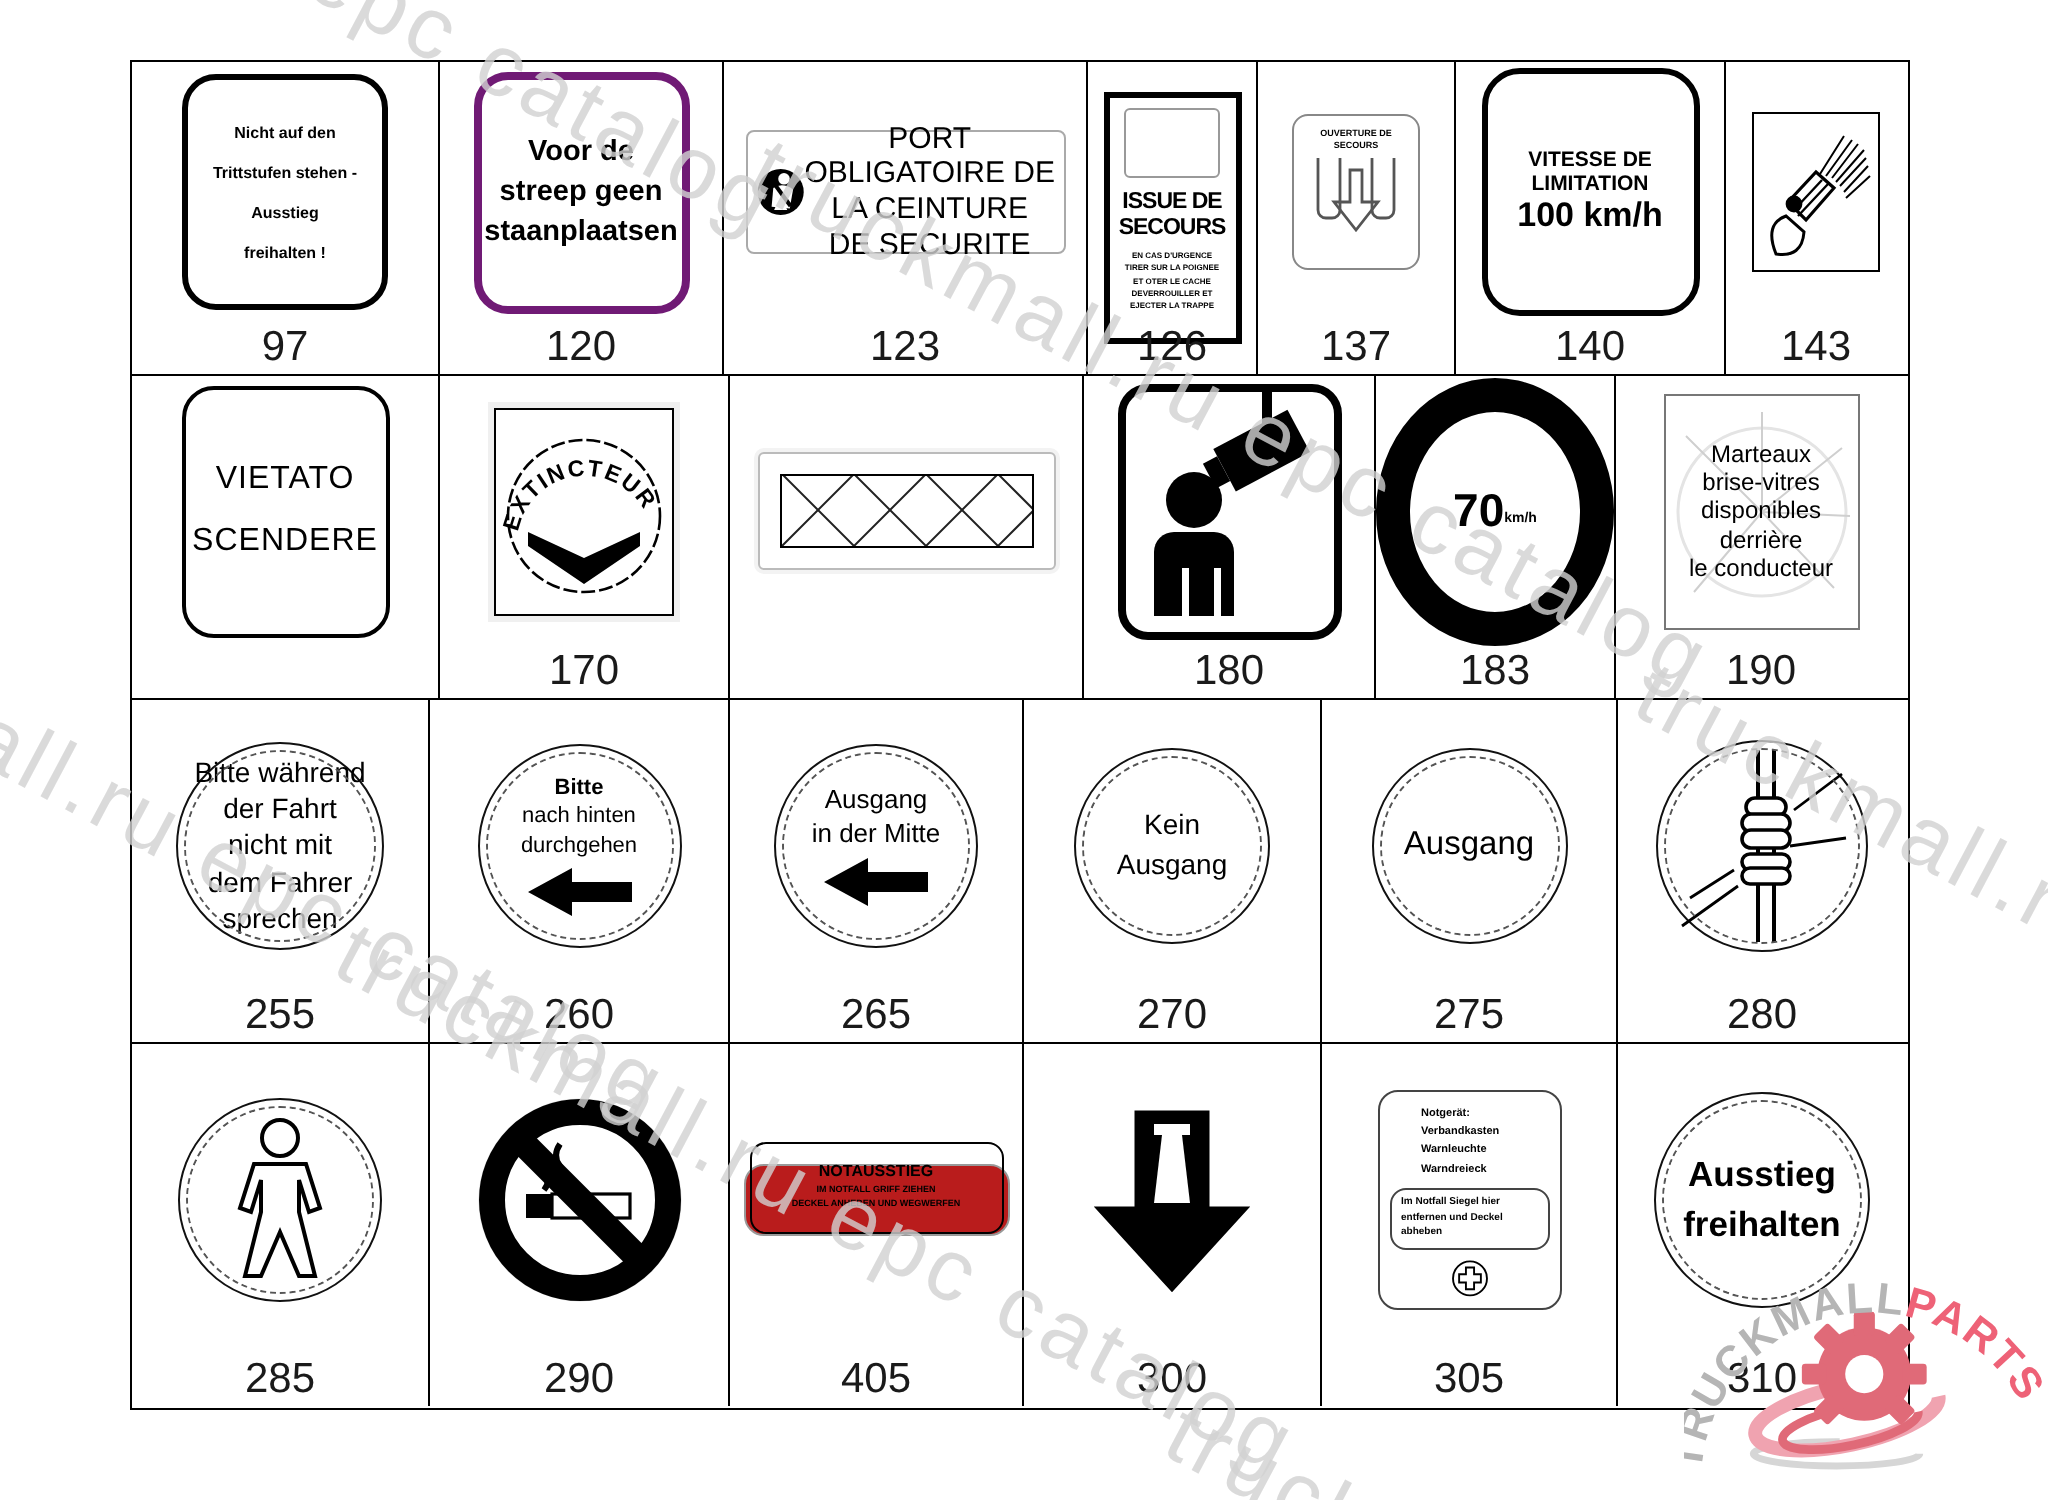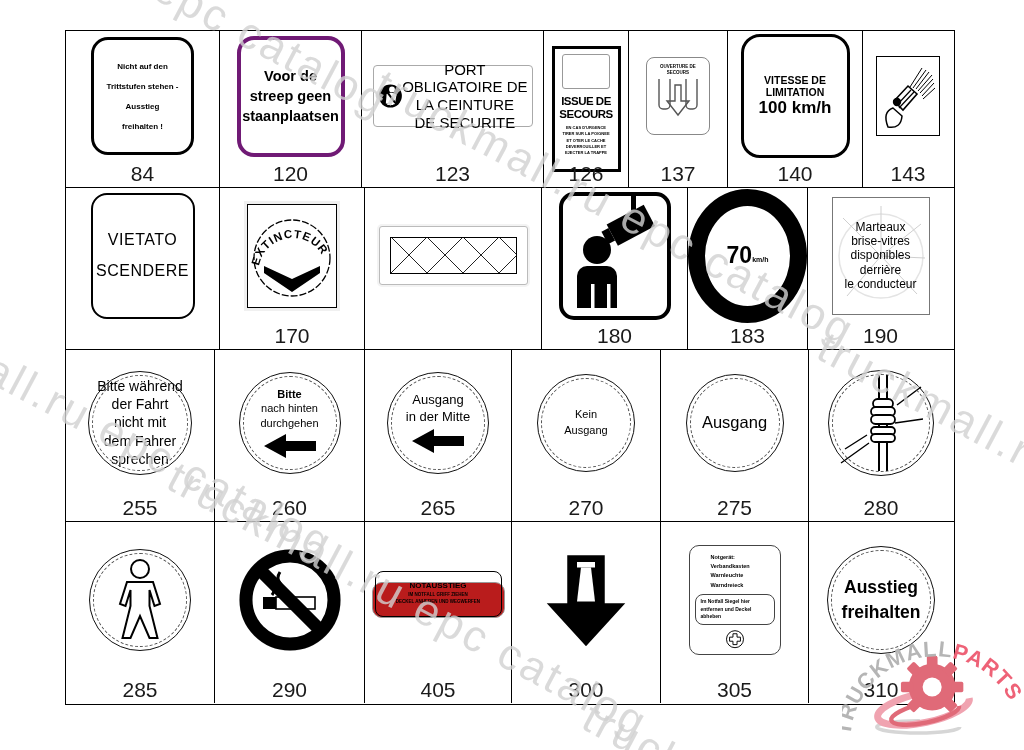--- a/index.html
+++ b/index.html
@@ -70,21 +70,21 @@
        justify-content:center;align-items:center;font-size:12px;line-height:1.18;text-align:center;background:#fff;}
   .s190 svg{position:absolute;left:0;top:0;}
   .s190 .ln{position:relative;}
 
   .circ{border:1.5px solid #111;border-radius:50%;position:relative;display:flex;flex-direction:column;
        justify-content:center;align-items:center;text-align:center;background:#fff;}
   .circ::before{content:'';position:absolute;inset:3px;border:1px dashed #555;border-radius:50%;pointer-events:none;}
   .c255{width:102px;height:102px;font-size:14px;line-height:1.3;text-align:right;}
   .c260{width:100px;height:100px;font-size:11px;line-height:1.3;}
   .c265{width:100px;height:100px;font-size:13px;line-height:1.25;}
-  .c270{width:96px;height:96px;font-size:11px;line-height:1.4;}
+  .c270{width:96px;height:96px;font-size:14px;line-height:1.4;}
   .c275{width:96px;height:96px;font-size:16.5px;}
   .c280{width:104px;height:104px;}
   .c285{width:100px;height:100px;}
   .c310{width:106px;height:106px;font-size:17.5px;font-weight:800;line-height:1.4;}
   .arrowL{margin-top:4px;}
 
   .s295{width:133px;height:36px;border:1px solid #999;border-radius:10px;display:flex;align-items:flex-end;
        justify-content:center;background:#b91c1c;box-sizing:border-box;}
   .s295 .inner{width:125px;height:44px;border:1.5px solid #000;border-radius:8px;display:flex;flex-direction:column;
        justify-content:center;align-items:center;text-align:center;}
@@ -112,21 +112,21 @@
 
     <div class="row" style="height:157px">
 
       <div class="cell" style="width:154px">
         <div class="s84">
           <div class="ln">Nicht auf den</div>
           <div class="ln">Trittstufen stehen -</div>
           <div class="ln">Ausstieg</div>
           <div class="ln">freihalten !</div>
         </div>
-        <div class="num">84</div>
+        <div class="num">97</div>
       </div>
 
       <div class="cell" style="width:142px">
         <div class="s120">
           <div class="ln">Voor de</div>
           <div class="ln">streep geen</div>
           <div class="ln">staanplaatsen</div>
         </div>
         <div class="num">120</div>
       </div>

